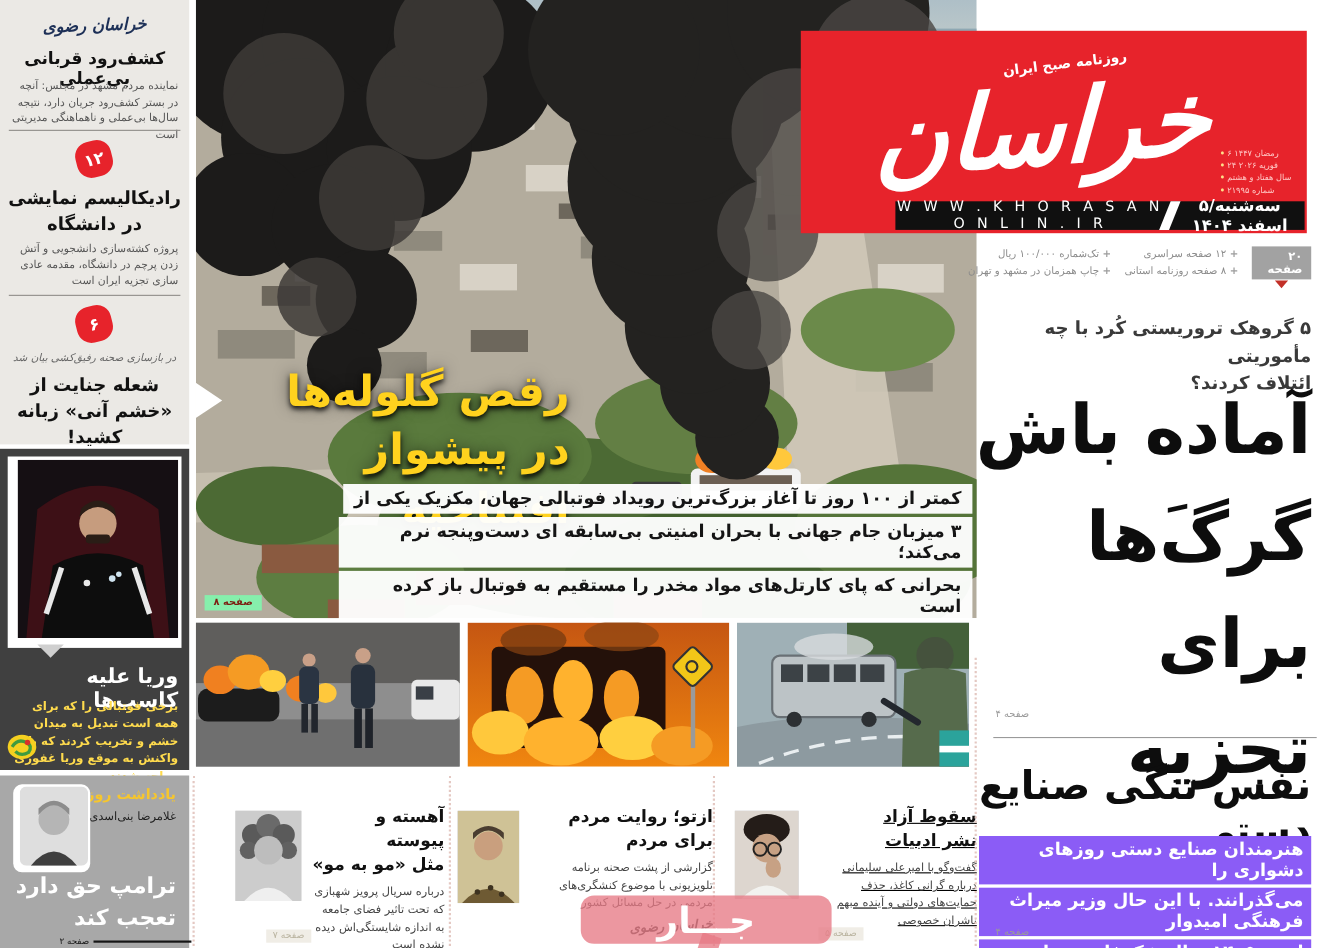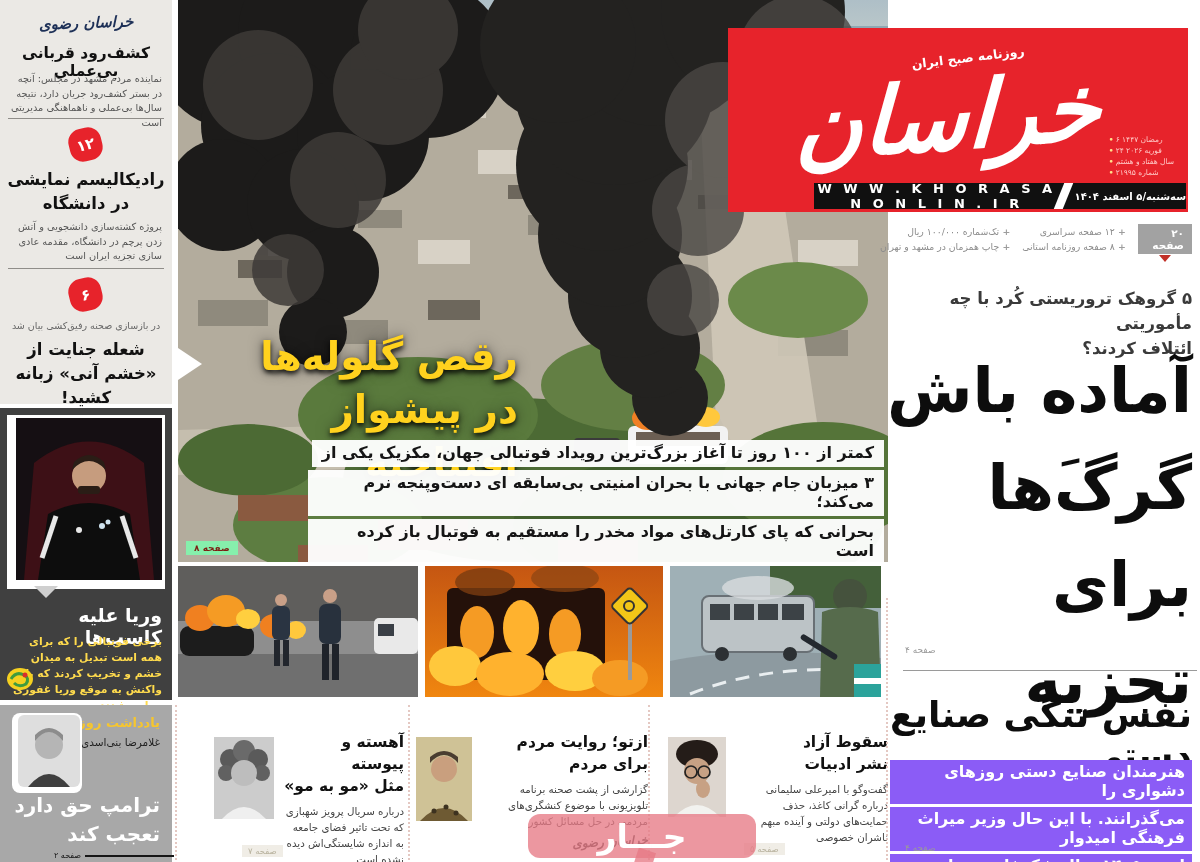--- a/index.html
+++ b/index.html
@@ -10,21 +10,21 @@
   
   .sidebar{left:0;top:0;width:172px;height:404px;background:#ebe9e5;}
   .sb-logo{top:14px;left:0;width:172px;text-align:center;color:#1d3057;font-weight:bold;
            font-style:italic;font-size:15px;transform:rotate(-2deg);}
   .sb-h1{top:44px;left:0;width:172px;text-align:center;font-size:15.5px;font-weight:bold;color:#111;}
   .sb-sum{font-size:9.8px;color:#555;line-height:14.5px;text-align:right;padding:0 10px;width:152px;}
   .sb-line{left:8px;width:156px;height:0;border-top:1px solid #8f8d89;}
   .badge-red{width:33px;height:33px;background:#e7232b;border-radius:40%;transform:rotate(-14deg);
              color:#fff;font-weight:bold;font-size:15px;display:flex;align-items:center;justify-content:center;}
   .sb-h2{width:172px;text-align:center;font-size:16.5px;font-weight:bold;color:#111;line-height:24px;}
-  .sb-kick{width:172px;text-align:center;font-size:9.5px;color:#666;}
+  .sb-kick{width:172px;text-align:center;font-size:9.5px;color:#666;font-style:italic;}
 
   
   .voria{left:0;top:408px;width:172px;height:292px;background:#404040;}
   .voria-photo{left:7px;top:7px;width:152px;height:168px;background:#fff;padding:3px;}
   .voria-tail{left:34px;top:178px;width:0;height:0;border-left:12px solid transparent;
               border-right:12px solid transparent;border-top:12px solid #cfcfcf;}
   .voria-h{right:10px;top:196px;width:152px;text-align:right;color:#fff;font-weight:bold;font-size:19px;}
   .voria-s{right:10px;top:226px;width:150px;text-align:right;color:#ffdb4d;font-weight:bold;
            font-size:10.8px;line-height:16px;}
   
@@ -59,23 +59,23 @@
   .masthead{left:728px;top:28px;width:460px;height:184px;background:#e7232b;z-index:6;}
   .mh-tagline{left:175px;top:22px;width:130px;color:#fff;font-size:12.5px;font-weight:bold;
               text-align:center;transform:rotate(-7deg);}
   .mh-logo{left:55px;top:30px;width:330px;text-align:center;color:#fff;font-weight:bold;
            font-size:92px;line-height:120px;font-style:italic;transform:rotate(-4deg) skewX(-6deg);}
   .mh-meta{right:14px;top:106px;direction:ltr;text-align:left;}
   .mh-meta div{font-size:7.5px;color:#ffc9c6;line-height:11px;}
   .mh-meta b{color:#ffe08a;margin-right:2px;}
   .mh-bar{left:86px;bottom:3px;width:372px;height:26px;background:#101010;display:flex;
           align-items:center;direction:ltr;z-index:7;}
-  .mh-url{flex:1;color:#fff;font-weight:bold;font-size:13px;letter-spacing:3.5px;text-align:center;}
+  .mh-url{flex:1;color:#fff;font-weight:normal;font-size:13px;letter-spacing:3.5px;text-align:center;}
   .mh-slash{width:9px;height:26px;background:#fff;transform:skewX(-22deg);}
-  .mh-date{width:118px;color:#fff;font-weight:bold;font-size:10px;direction:rtl;}
+  .mh-date{width:118px;color:#fff;font-weight:bold;font-size:15px;text-align:center;direction:rtl;}
 
   
   .infobar{left:880px;top:224px;width:312px;display:flex;flex-direction:row;gap:12px;
            justify-content:flex-start;align-items:flex-start;}
   .ib-badge{position:relative;background:#a2a2a2;color:#fff;font-weight:bold;font-size:10.5px;
             padding:3px 8px;}
   .ib-badge::after{content:"";position:absolute;left:50%;bottom:-8px;margin-left:-6px;width:0;height:0;
             border-left:6px solid transparent;border-right:6px solid transparent;border-top:7px solid #c23028;}
   .ib-col div{font-size:9.3px;color:#8c8c8c;line-height:15px;white-space:nowrap;}
   .ib-col b{color:#9d9d9d;}
@@ -445,21 +445,21 @@
         <rect width="58" height="80" fill="#ddd6cf"></rect>
         <ellipse cx="29" cy="17" rx="21" ry="14" fill="#241c18"></ellipse>
         <circle cx="29" cy="34" r="13" fill="#c7a184"></circle>
         <circle cx="23" cy="35" r="6" fill="none" stroke="#222" stroke-width="1.7"></circle>
         <circle cx="36" cy="35" r="6" fill="none" stroke="#222" stroke-width="1.7"></circle>
         <path d="M29,35 L31,35" stroke="#222" stroke-width="1.5"></path>
         <ellipse cx="35" cy="52" rx="7" ry="9" fill="#c7a184"></ellipse>
         <path d="M6,80 Q29,56 52,80 Z" fill="#f2f2ef"></path>
       </svg>
     </div>
-    <div class="p-text" style="width:150px;">
+    <div class="p-text" style="width:150px;text-decoration:underline;">
       <div class="p-h">
         <div>سقوط آزاد</div>
           <div>نشر ادبیات</div>
       </div>
       <div class="p-s">گفت‌وگو با امیرعلی سلیمانی درباره گرانی کاغذ، حذف حمایت‌های دولتی و آینده مبهم ناشران خصوصی</div>
     </div>
     <div class="p-ref" style="left:92px;top:138px;">صفحه ۵</div>
   </div>
 
   <div class="abs panel pB">

